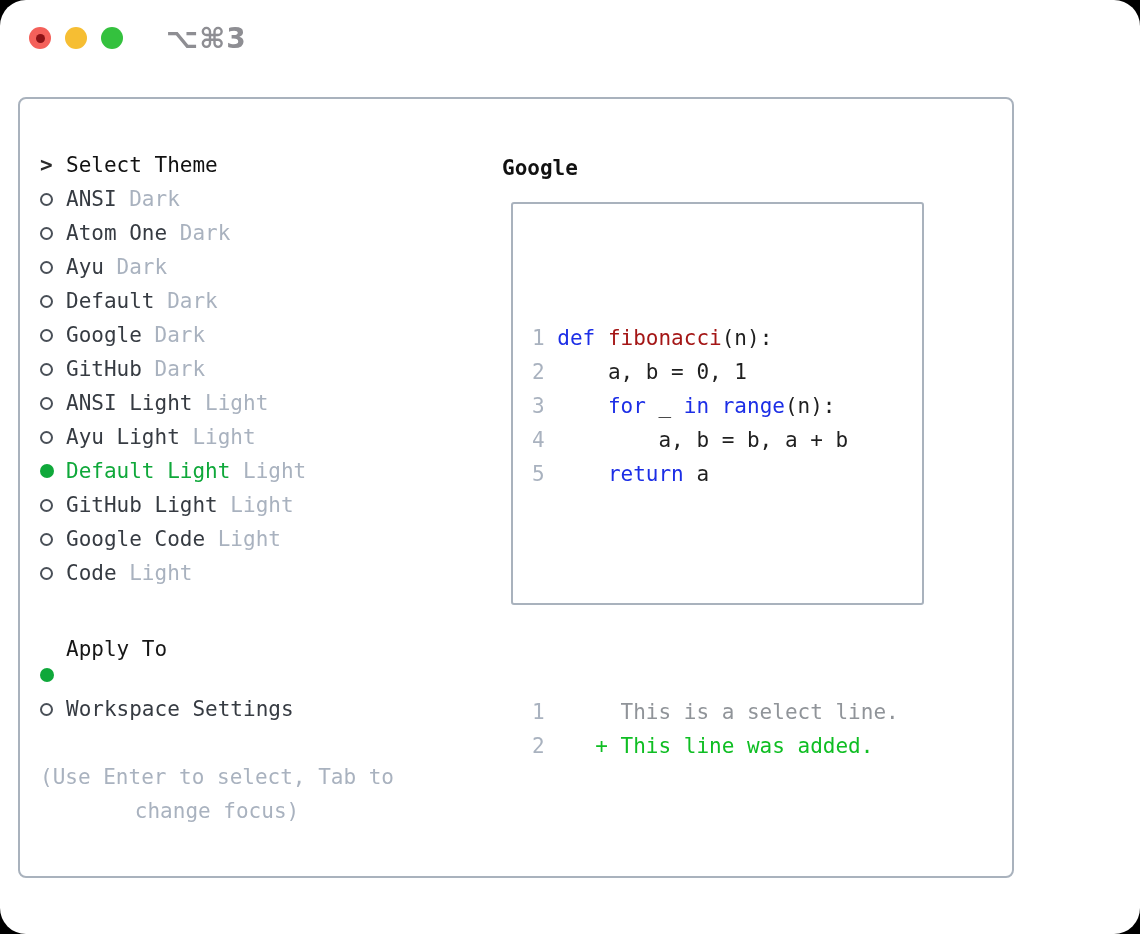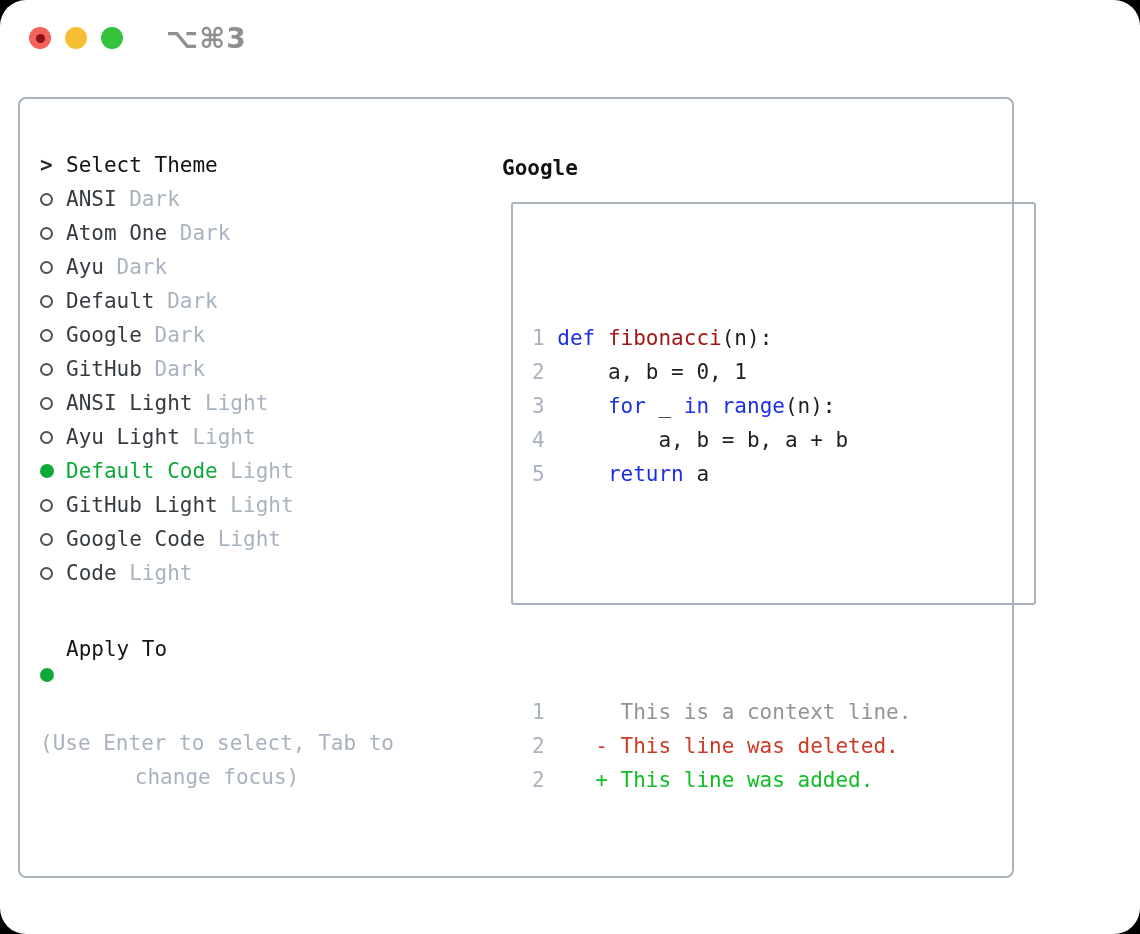--- a/index.html
+++ b/index.html
@@ -43,21 +43,21 @@
   .variant{color:var(--muted-gray);}
   .spacer{height:34px;}
   .hint{color:var(--muted-gray);}
   .hint div{height:34px;white-space:pre;text-align:center;}
   
   .preview-heading{
     position:absolute;left:482px;top:52px;height:34px;line-height:34px;
     font-size:21px;font-weight:bold;color:var(--heading-black);
   }
   .preview-panel{
-    position:absolute;left:491px;top:103px;width:525px;height:403px;
+    position:absolute;left:491px;top:103px;width:413px;height:403px;
     border:2px solid var(--border-gray);border-radius:3px;box-sizing:border-box;
     padding:49px 0 0 19px;
     font-size:21px;line-height:34px;white-space:pre;color:#1f1f1f;
   }
   .cline{height:34px;}
   .lnum{color:var(--line-number-gray);}
   .diff-spacer{height:68px;}
   .tok-kw{color:var(--keyword-blue);}
   .tok-fn{color:var(--function-red);}
   .tok-pl{color:#1f1f1f;}
@@ -89,47 +89,48 @@
 
       <div id="theme-list">
           <div class="row"><span class="marker"><span class="ring"></span></span><span class="item-label">ANSI</span><span class="variant"> Dark</span></div>
           <div class="row"><span class="marker"><span class="ring"></span></span><span class="item-label">Atom One</span><span class="variant"> Dark</span></div>
           <div class="row"><span class="marker"><span class="ring"></span></span><span class="item-label">Ayu</span><span class="variant"> Dark</span></div>
           <div class="row"><span class="marker"><span class="ring"></span></span><span class="item-label">Default</span><span class="variant"> Dark</span></div>
           <div class="row"><span class="marker"><span class="ring"></span></span><span class="item-label">Google</span><span class="variant"> Dark</span></div>
           <div class="row"><span class="marker"><span class="ring"></span></span><span class="item-label">GitHub</span><span class="variant"> Dark</span></div>
           <div class="row"><span class="marker"><span class="ring"></span></span><span class="item-label">ANSI Light</span><span class="variant"> Light</span></div>
           <div class="row"><span class="marker"><span class="ring"></span></span><span class="item-label">Ayu Light</span><span class="variant"> Light</span></div>
-          <div class="row selected"><span class="marker"><span class="dot"></span></span><span class="item-label">Default Code</span><span class="variant"> Light</span></div>
+          <div class="row selected"><span class="marker"><span class="dot"></span></span><span class="item-label">Default Light</span><span class="variant"> Light</span></div>
           <div class="row"><span class="marker"><span class="ring"></span></span><span class="item-label">GitHub Light</span><span class="variant"> Light</span></div>
           <div class="row"><span class="marker"><span class="ring"></span></span><span class="item-label">Google Code</span><span class="variant"> Light</span></div>
           <div class="row"><span class="marker"><span class="ring"></span></span><span class="item-label">Code</span><span class="variant"> Light</span></div>
         </div>
 
       <div class="spacer"></div>
 
       <div class="row">
         <span class="marker"></span>
         <span class="a-label">Apply To</span>
       </div>
 
       <div id="apply-options">
           <div class="row selected"><span class="marker"><span class="dot"></span></span></div>
+          <div class="row"><span class="marker"><span class="ring"></span></span><span class="item-label">Workspace Settings</span></div>
         </div>
 
       <div class="spacer"></div>
 
       <div class="hint">
         <div>(Use Enter to select, Tab to</div>
         <div>change focus)</div>
       </div>
     </div>
 
     <div class="preview-heading">Google</div>
 
     <div class="preview-panel">
       <div id="code-block"><div class="cline"><span class="lnum">1</span> <span class="tok-kw">def</span><span class="tok-pl"> </span><span class="tok-fn">fibonacci</span><span class="tok-pl">(n):</span></div><div class="cline"><span class="lnum">2</span> <span class="tok-pl">    a, b = 0, 1</span></div><div class="cline"><span class="lnum">3</span> <span class="tok-pl">    </span><span class="tok-kw">for</span><span class="tok-pl"> _ </span><span class="tok-kw">in</span><span class="tok-pl"> </span><span class="tok-kw">range</span><span class="tok-pl">(n):</span></div><div class="cline"><span class="lnum">4</span> <span class="tok-pl">        a, b = b, a + b</span></div><div class="cline"><span class="lnum">5</span> <span class="tok-pl">    </span><span class="tok-kw">return</span><span class="tok-pl"> a</span></div></div>
       <div class="diff-spacer"></div>
-      <div id="diff-block"><div class="cline"><span class="lnum">1</span> <span class="tok-ctx">     This is a context line.</span></div><div class="cline"><span class="lnum">2</span> <span class="tok-del">   - This line was deleted.</span></div><div class="cline"><span class="lnum">2</span> <span class="tok-add">   + This line was added.</span></div></div>
+      <div id="diff-block"><div class="cline"><span class="lnum">1</span> <span class="tok-ctx">     This is a select line.</span></div><div class="cline"><span class="lnum">2</span> <span class="tok-add">   + This line was added.</span></div></div>
     </div>
 
   </div>
 </div>
 
 </body></html>

